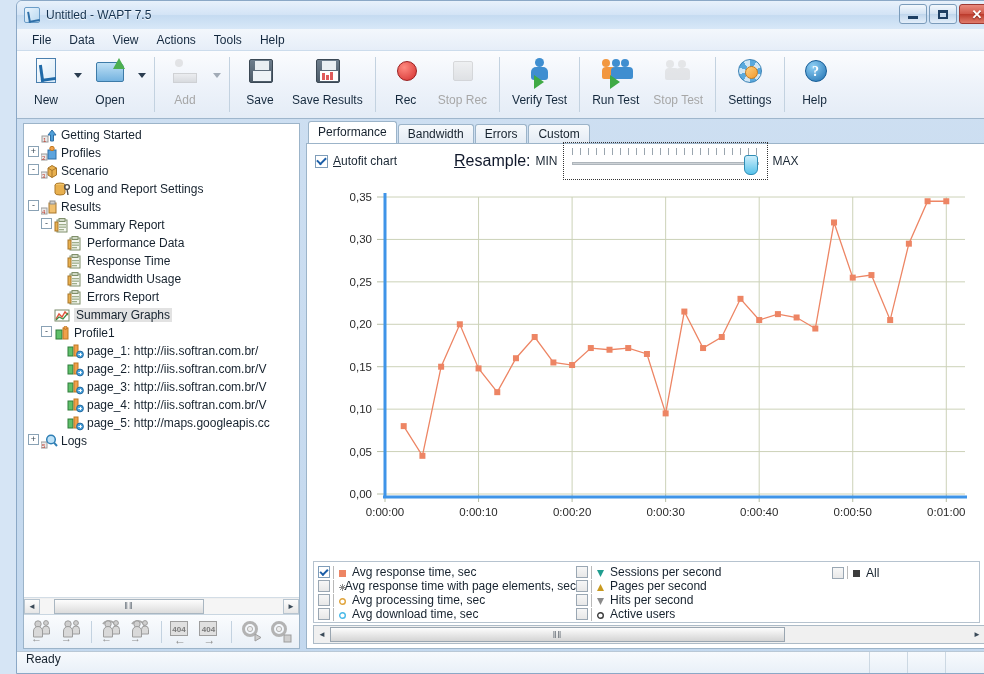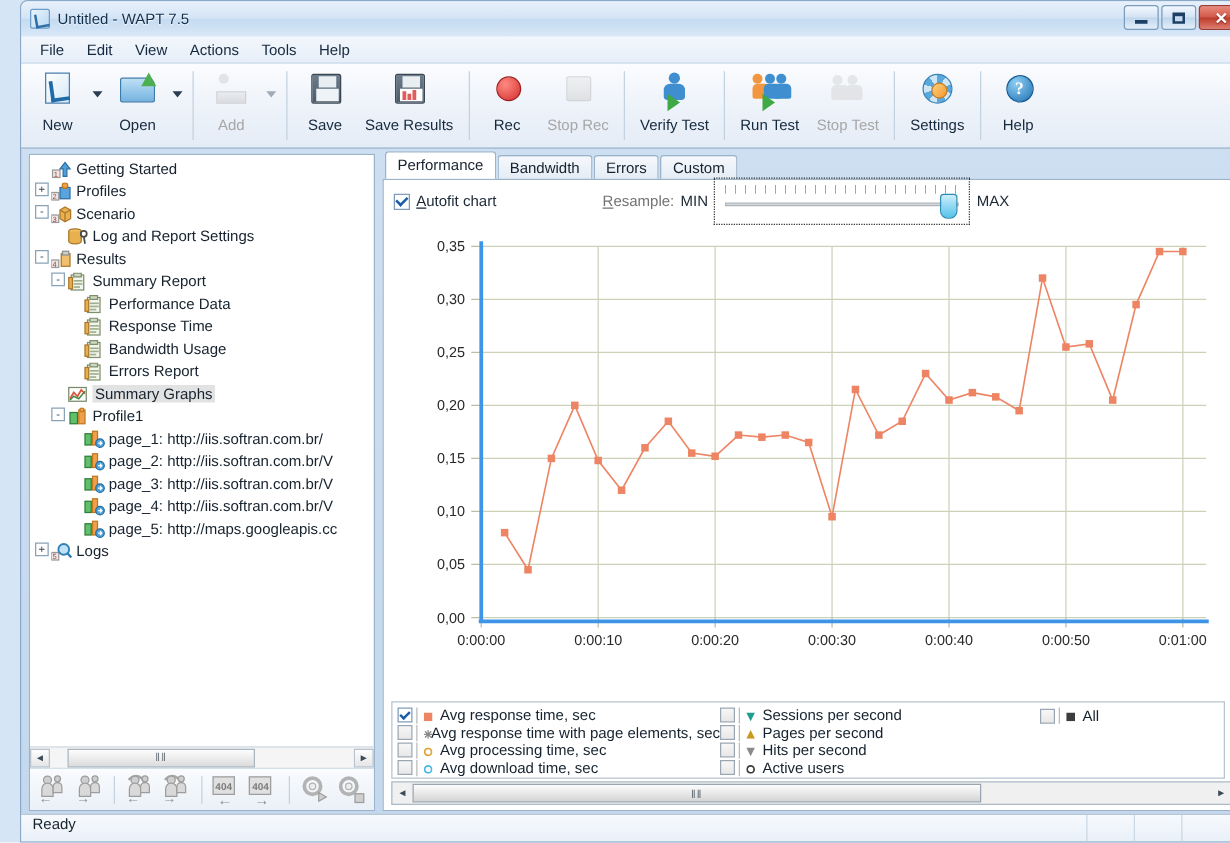--- a/index.html
+++ b/index.html
@@ -158,21 +158,21 @@
   .tabpanel {
     flex:1; background:#fff; border:1px solid #9cb4c9; display:flex; flex-direction:column;
     min-height:0; position:relative; z-index:1;
   }
   .chart-opts { height:34px; flex:none; display:flex; align-items:center; padding:0 8px; }
   .cb { width:13px;height:13px;border:1px solid #7f9db9;background:#fff;flex:none;
         display:inline-flex;align-items:center;justify-content:center;}
   .cb.checked:after{content:"";width:7px;height:4px;border-left:2px solid #1c5ea8;border-bottom:2px solid #1c5ea8;transform:rotate(-45deg);margin-bottom:2px;}
   .opt-lbl { margin-left:5px; font-size:12px; color:#1a2734;}
   .opt-lbl u { text-decoration:underline; }
-  .resample-lbl { margin-left:85px; font-size:12px; color:#737373;}
+  .resample-lbl { margin-left:57px; font-size:16px; color:#0f172a;}
   .minmax { font-size:12px;color:#1a2734;margin:0 5px;}
   .slider-wrap {
     width:205px;height:38px;border:1px dotted #333;position:relative;
     display:flex;align-items:center;
   }
   .sl-ticks{position:absolute;left:8px;right:8px;top:5px;height:7px;
      background:repeating-linear-gradient(to right,#9aa5ae 0 1px,transparent 1px 8px);}
   .sl-track{position:absolute;left:8px;right:8px;top:19px;height:3px;
      background:linear-gradient(to bottom,#b5bcc2,#e6e9eb);border:1px solid #aeb5bb;}
   .sl-thumb{position:absolute;right:9px;top:12px;width:14px;height:20px;
@@ -228,21 +228,21 @@
           <div class="gl-max"></div>
         </div>
       <div class="cbtn close">
           <div class="gl-close">✕</div>
         </div>
     </div>
   </div>
 
   <div class="menubar" id="menubar">
       <div class="menu-item">File</div>
-      <div class="menu-item">Edit</div>
+      <div class="menu-item">Data</div>
       <div class="menu-item">View</div>
       <div class="menu-item">Actions</div>
       <div class="menu-item">Tools</div>
       <div class="menu-item">Help</div>
     </div>
 
   <div class="toolbar" id="toolbar">
       <div class="tb-group">
         <div class="tb-btn">
           <div class="tb-ico">

